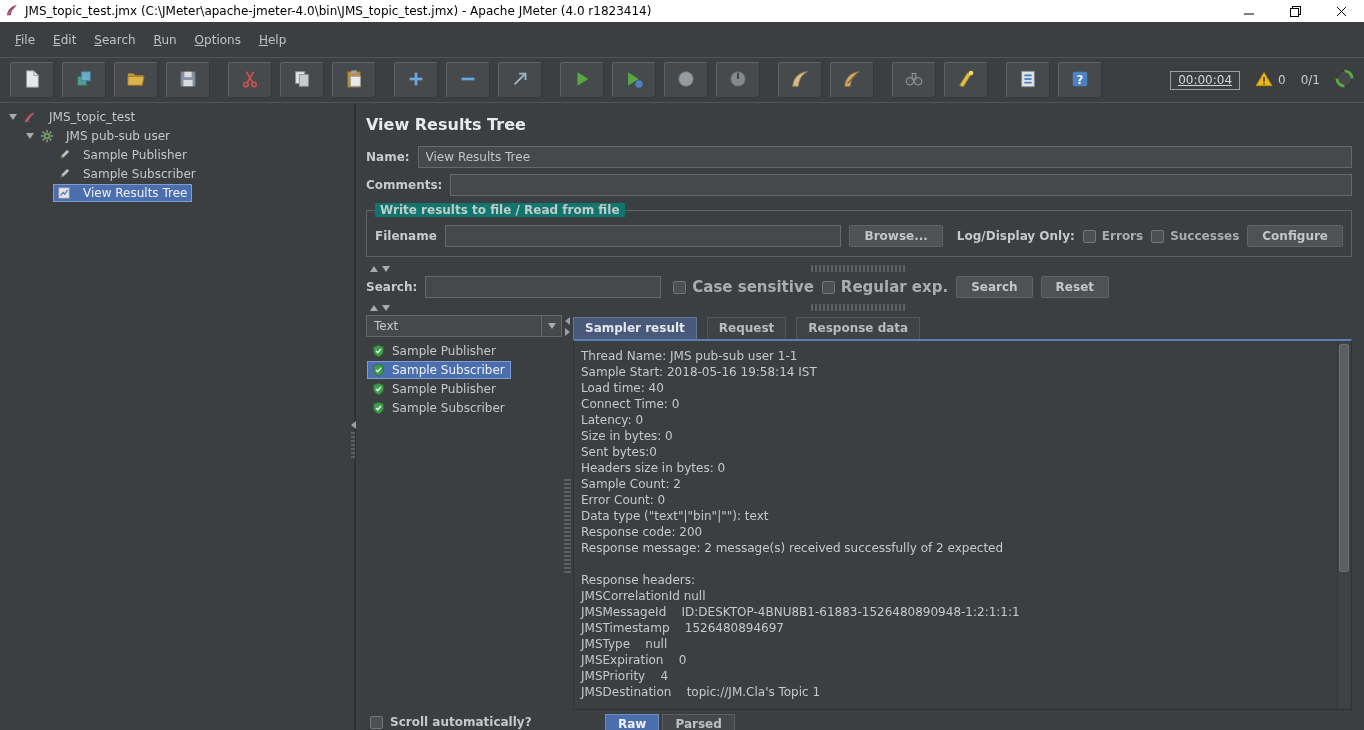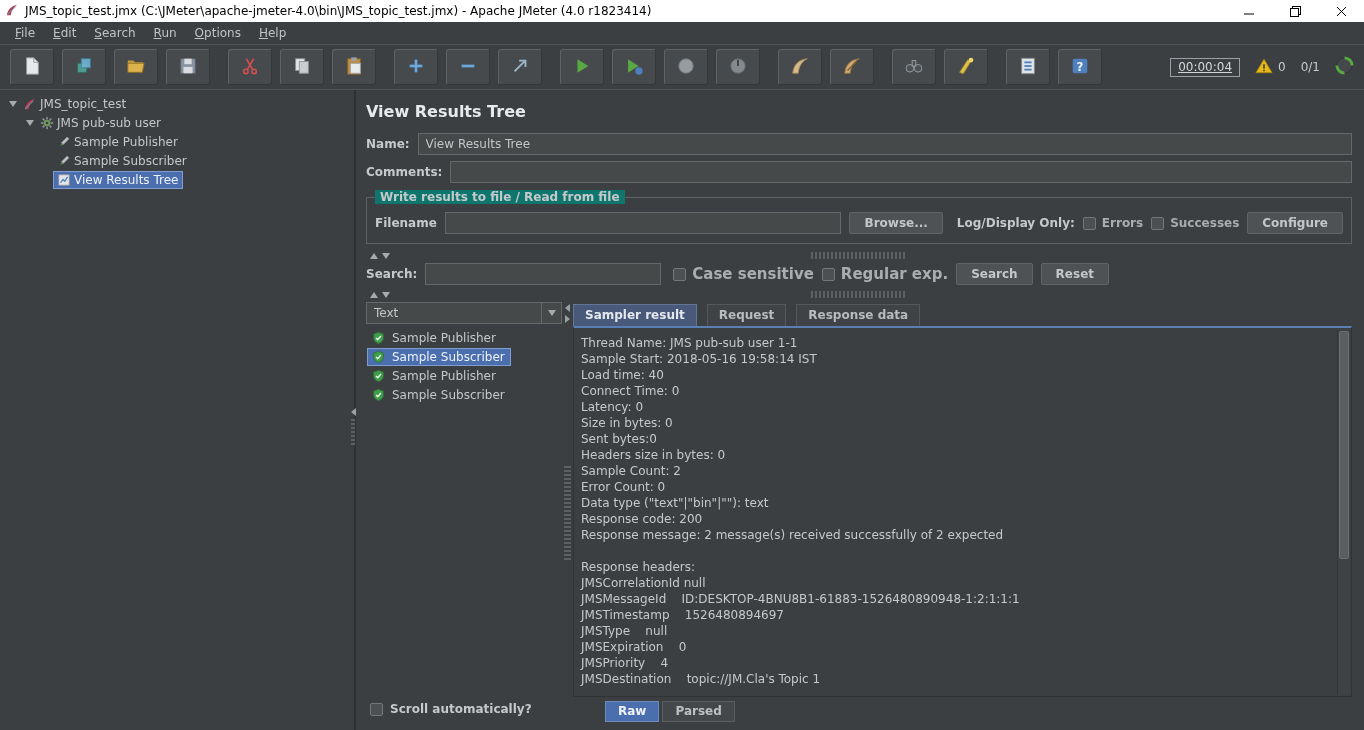--- a/index.html
+++ b/index.html
@@ -7,40 +7,40 @@
   body {
     font-family:"DejaVu Sans","Liberation Sans",sans-serif;
     font-size:12px; background:#3c3f41; color:#bbbec1;
   }
   
   .titlebar { height:22px; background:#ffffff; color:#000; display:flex; align-items:center; padding-left:5px; gap:6px; }
   .title-text { font-size:12px; }
   .win-controls { margin-left:auto; display:flex; height:22px; }
   .win-btn { width:46px; height:22px; display:flex; align-items:center; justify-content:center; cursor:default; }
   
-  .menubar { height:23px; background:#3c3f41; border-bottom:1px solid #515456; display:flex; align-items:center; padding-left:6px; }
+  .menubar { height:36px; background:#3c3f41; border-bottom:1px solid #515456; display:flex; align-items:center; padding-left:6px; }
   .menu-item { padding:3px 9px; color:#c0c3c6; }
   .menu-item u { text-decoration:underline; }
   
   .toolbar { height:45px; background:#3c3f41; border-bottom:1px solid #515456; display:flex; align-items:center; padding:0 10px 0 6px; }
   .tb-buttons { display:flex; align-items:center; }
   .tb-btn { width:44px; height:36px; margin:0 4px; display:flex; align-items:center; justify-content:center;
     background:#474a4c; border:1px solid; border-color:#5f6365 #35383a #35383a #5f6365; border-radius:3px; }
   .tb-sep { width:10px; height:36px; }
   .tb-right { margin-left:auto; display:flex; align-items:center; gap:15px; }
   .timer-box { border:1px solid #9aa0a3; padding:1px 7px 2px; color:#d3d6d9; text-decoration:underline; background:#3c3f41; }
   .warn-wrap { display:flex; align-items:center; gap:5px; color:#c8cbce; }
   .threads { color:#c8cbce; }
   
   .content { display:flex; height:640px; position:relative; }
   .tree-panel { width:356px; border-right:2px solid #2e3133; position:relative; padding-top:4px; }
   .tree-row { height:19px; display:flex; align-items:center; white-space:nowrap; }
   .expander { width:14px; display:inline-flex; justify-content:center; }
   .tri-down { width:0; height:0; border-left:4px solid transparent; border-right:4px solid transparent; border-top:6px solid #a7abae; }
-  .node-box { display:inline-flex; align-items:center; gap:3px; padding:1px 4px 1px 2px; }
+  .node-box { display:inline-flex; align-items:center; gap:12px; padding:1px 4px 1px 2px; }
   .node-box.sel { background:#4b6eaf; outline:1px solid #7e9dce; color:#e9edf1; }
   .node-label { color:#c4c8cb; }
   .node-box.sel .node-label { color:#eef2f6; }
   .node-icon { display:inline-flex; width:15px; justify-content:center; }
   .tree-grip { position:absolute; right:-2px; top:318px; width:6px; height:44px; display:flex; flex-direction:column; align-items:center; gap:3px; }
   .tri-left { width:0; height:0; border-top:4px solid transparent; border-bottom:4px solid transparent; border-right:5px solid #9aa0a3; }
   .grip-v-sm { width:4px; height:26px; background:repeating-linear-gradient(0deg,#5d6163 0 2px,#3c3f41 2px 4px); }
   
   .main-panel { flex:1; display:flex; flex-direction:column; padding:10px 12px 8px 10px; min-width:0; }
   .panel-title { font-size:16px; font-weight:bold; color:#e7eaed; margin:2px 0 12px 0; }

